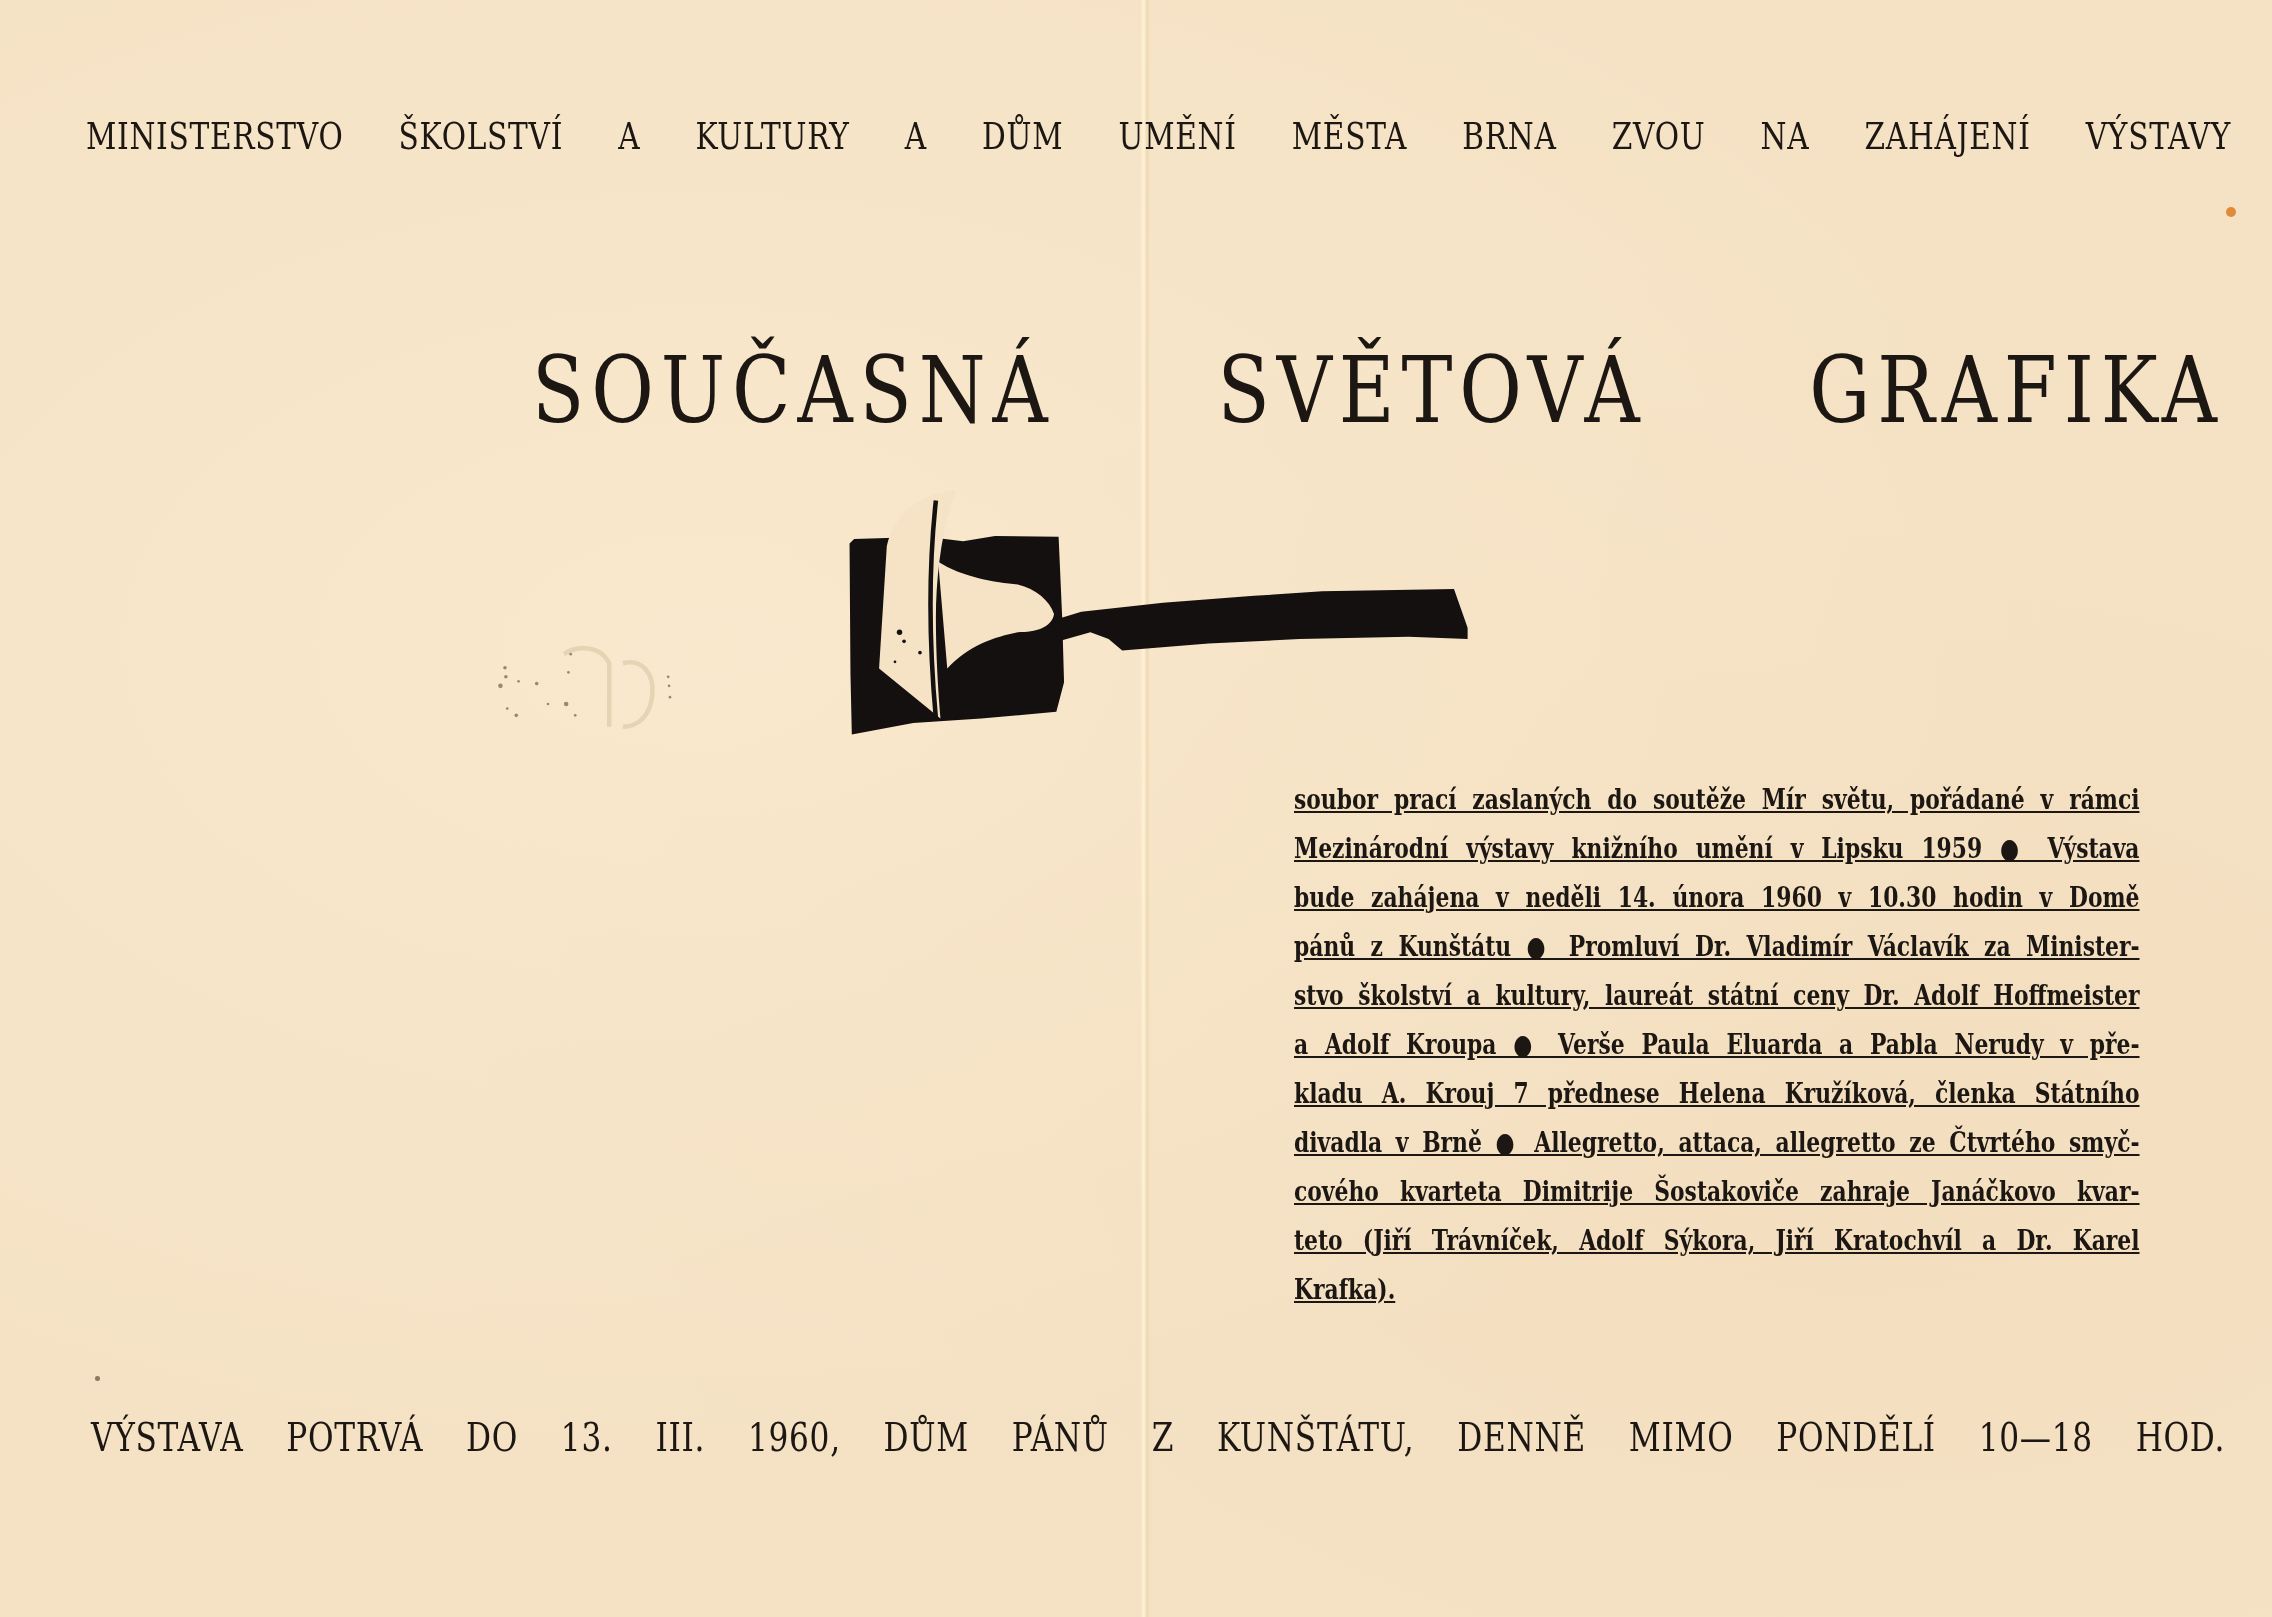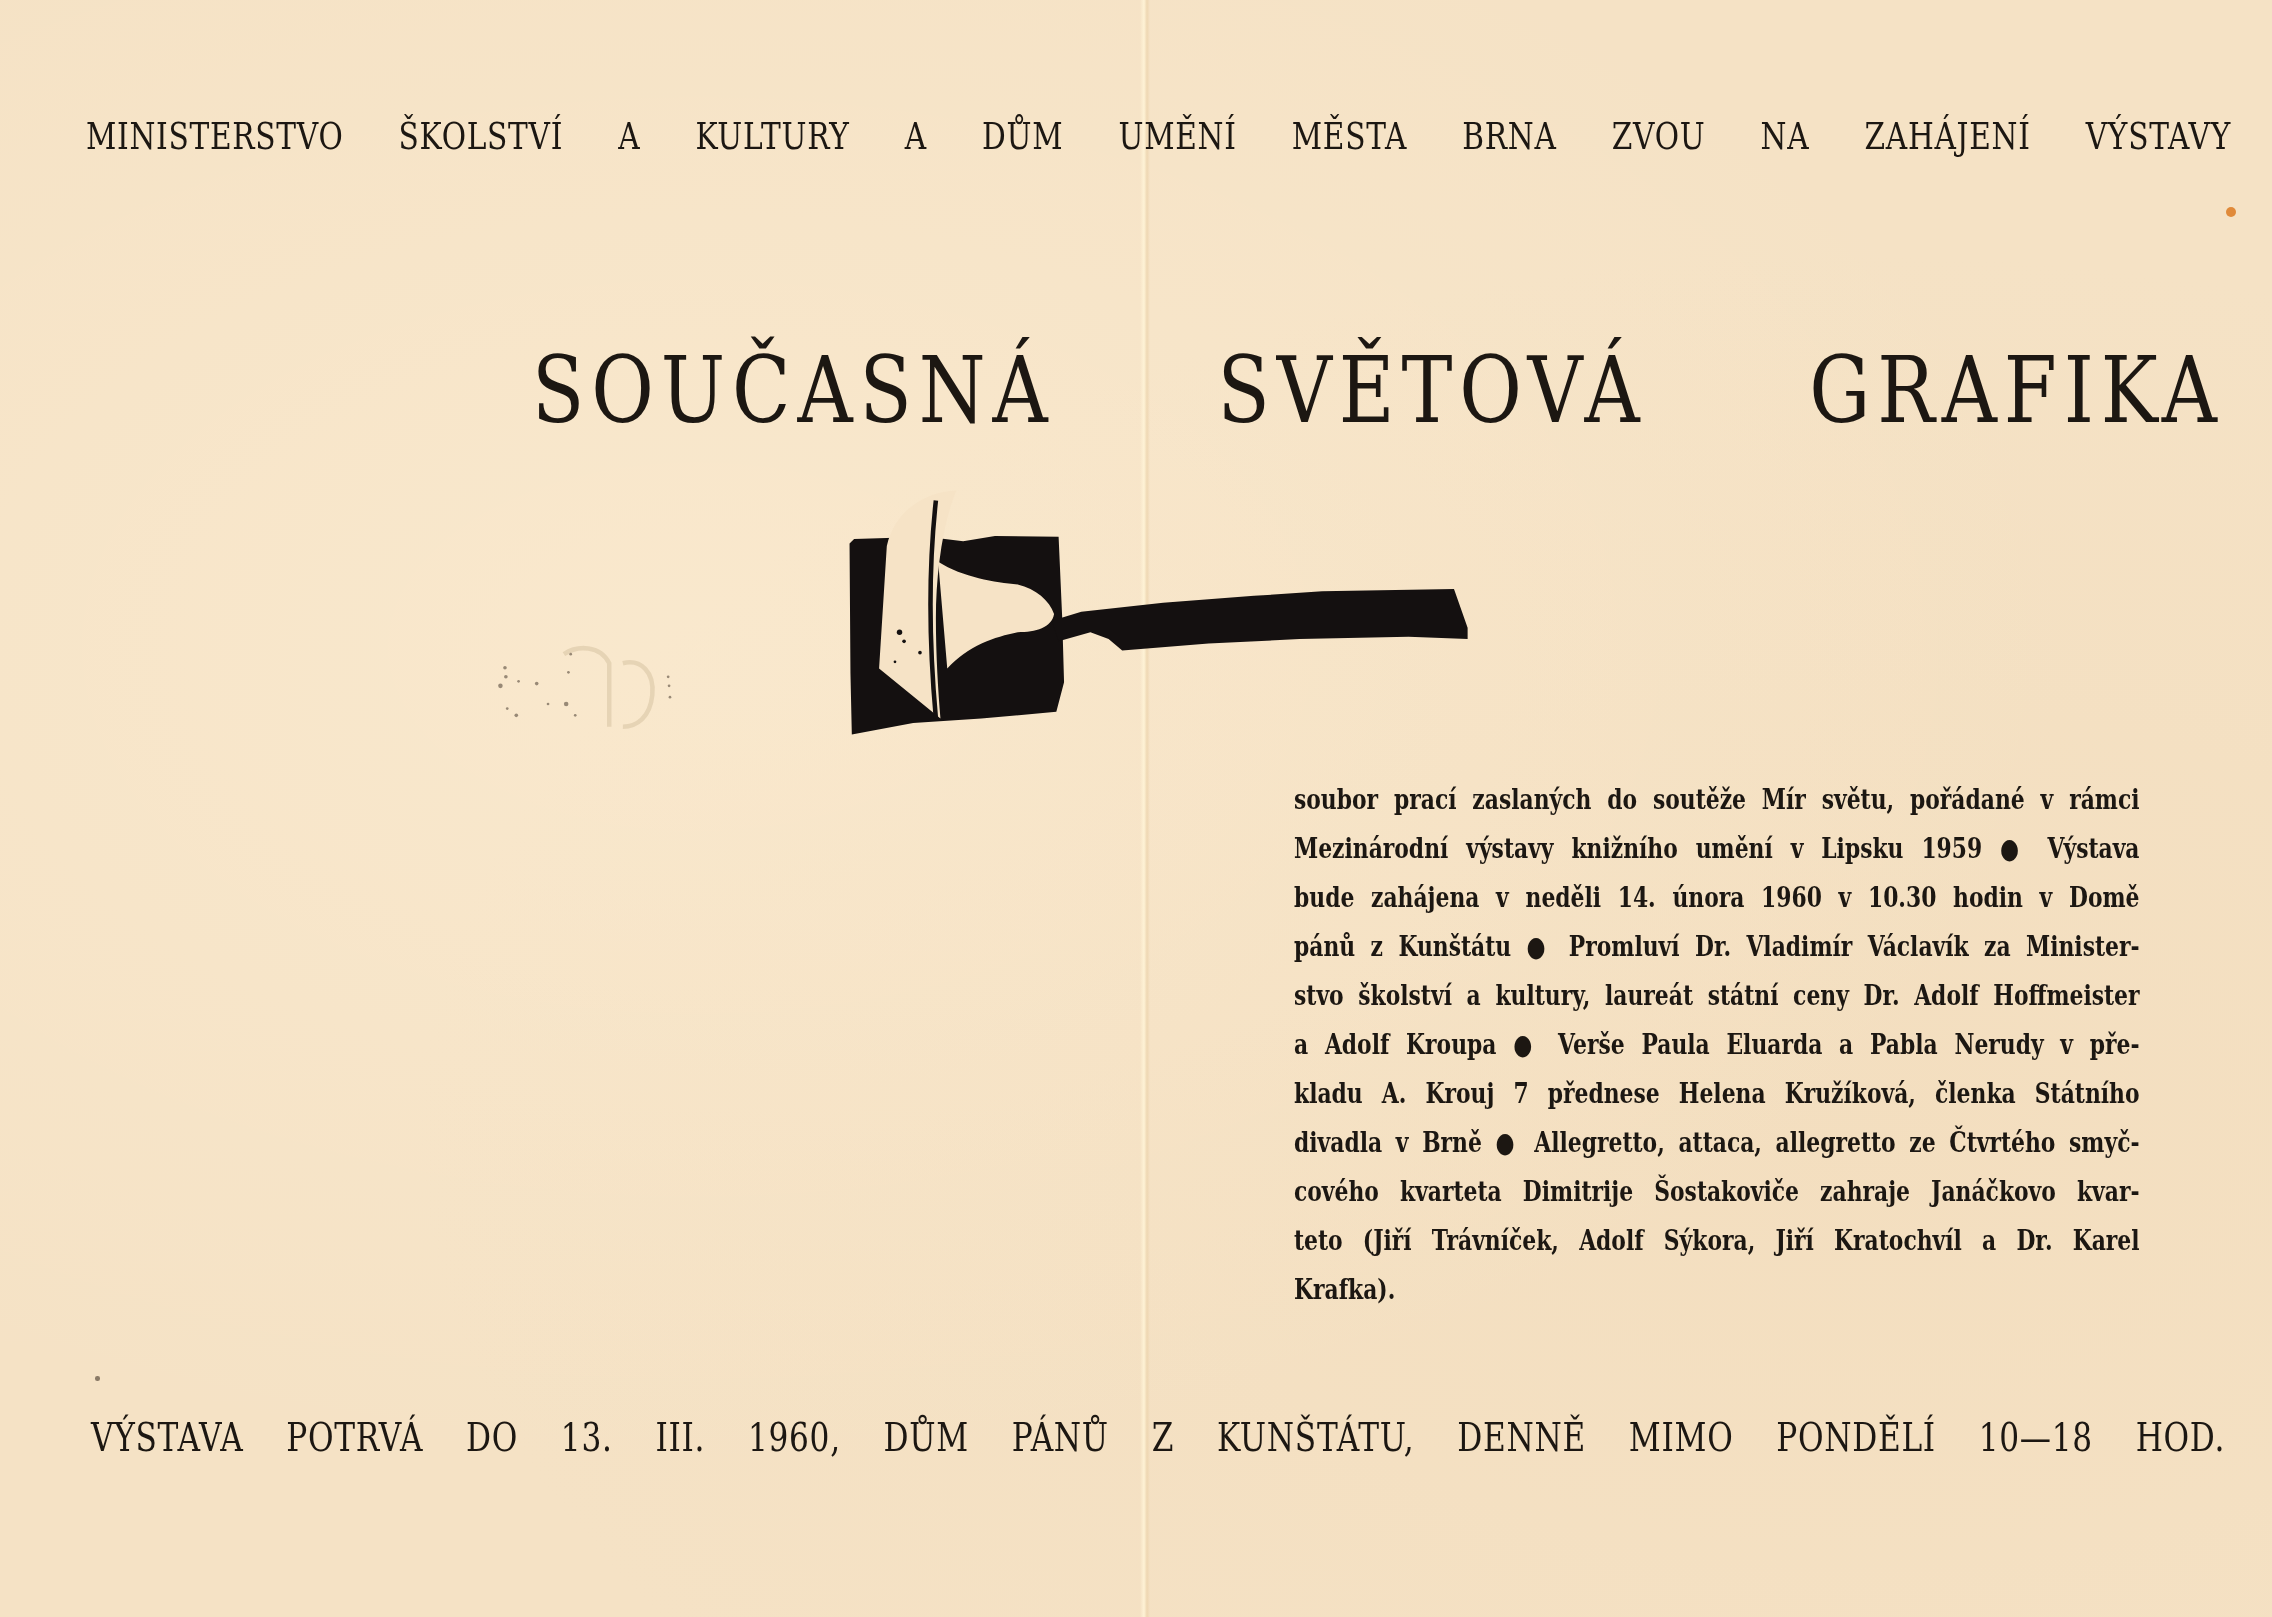--- a/index.html
+++ b/index.html
@@ -76,20 +76,21 @@
       opacity: 0.55;
     }
     .body-text {
       position: absolute;
       left: 1294px;
       top: 775px;
       width: 845px;
       font-size: 28px;
       line-height: 49px;
       font-weight: bold;
+      text-decoration: underline;
     }
     .body-line {
       display: block;
       white-space: nowrap;
       text-align: justify;
       text-align-last: justify;
       transform: scaleX(0.78);
       transform-origin: left center;
       width: 1084px;
     }

